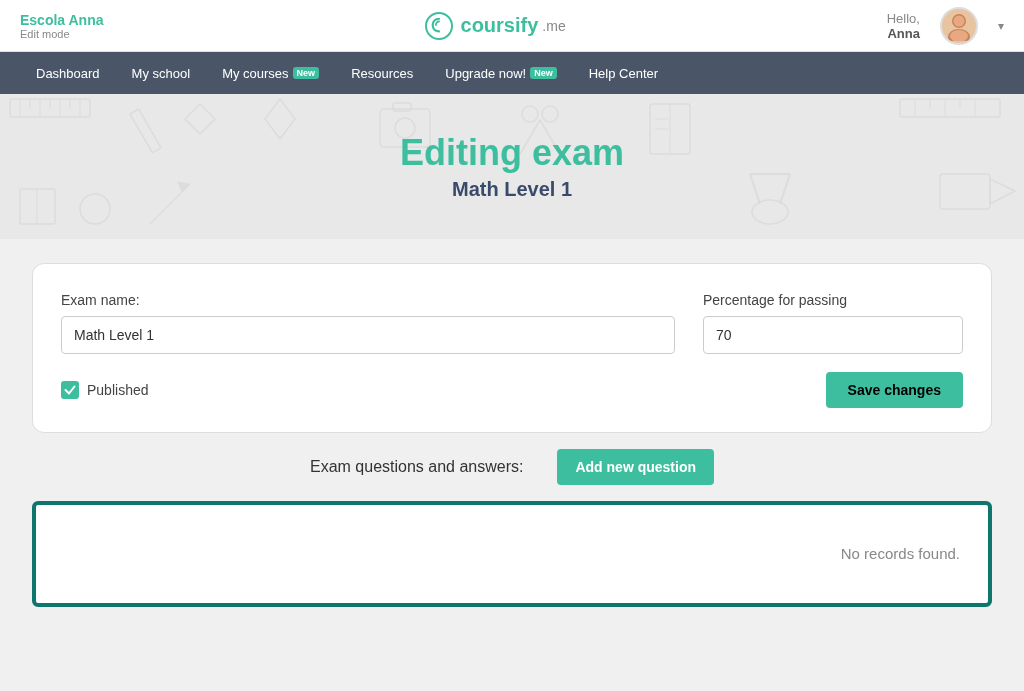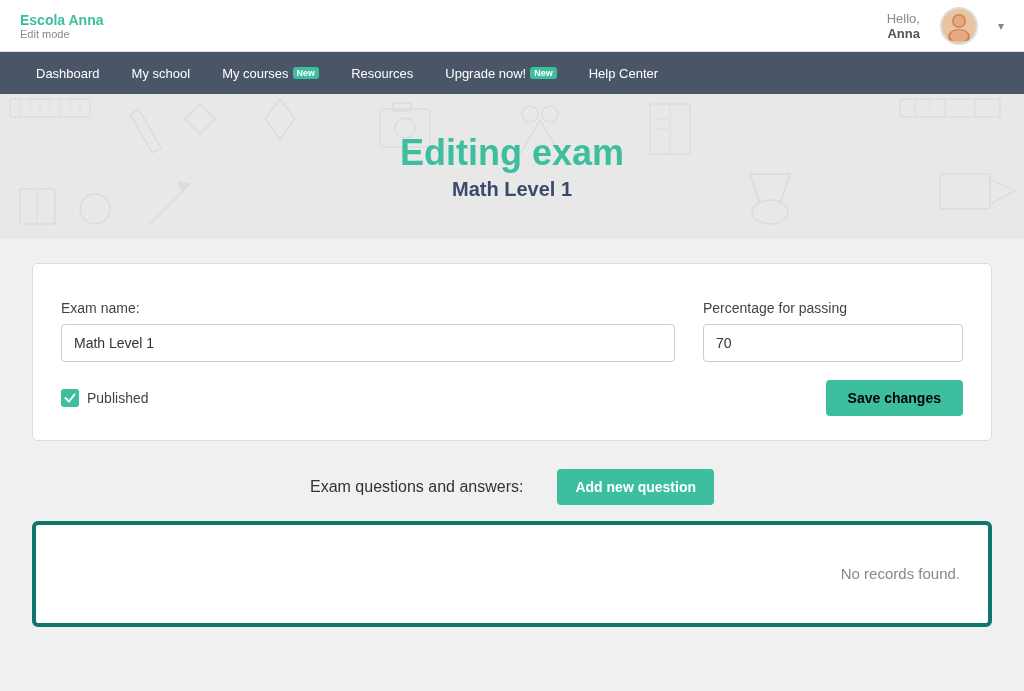--- a/index.html
+++ b/index.html
@@ -124,24 +124,24 @@
     }
 
     
     .main {
       padding: 24px 32px;
     }
 
     
     .card {
       background: #fff;
-      border-radius: 5px;
+      border-radius: 12px;
       border: 1px solid #ddd;
-      padding: 36px 28px 24px;
-      margin-bottom: 28px;
+      padding: 28px 28px 24px;
+      margin-bottom: 16px;
     }
     .form-row {
       display: flex;
       gap: 28px;
       margin-bottom: 18px;
     }
     .form-group {
       display: flex;
       flex-direction: column;
       gap: 8px;
@@ -244,20 +244,30 @@
   </style>
 </head>
 <body>
 
 <div class="topbar">
   <div class="school-name">
     <span class="school-name-title">Escola Anna</span>
     <span class="school-name-subtitle">Edit mode</span>
   </div>
 
+  <div class="logo">
+    <div class="logo-icon">
+      <svg viewBox="0 0 20 20" width="18" height="18">
+        <path d="M10 2 C6 2 3 5 3 9 C3 13 6 16 10 16" stroke="#3dbf9f" stroke-width="2.5" fill="none" stroke-linecap="round"></path>
+        <path d="M10 5 C8 5 6.5 7 6.5 9" stroke="#3dbf9f" stroke-width="2" fill="none" stroke-linecap="round"></path>
+      </svg>
+    </div>
+    <span style="color:#3dbf9f; font-weight:700; font-size:20px;">coursify</span>
+      <span style="color:#888; font-size:14px;">.me</span>
+  </div>
 
   <div class="user-area">
     <div class="hello-text">
       <span>Hello,</span>
       <span class="hello-name">Anna</span>
     </div>
     <div class="avatar">
       <svg viewBox="0 0 30 30" xmlns="http://www.w3.org/2000/svg">
         <circle cx="15" cy="10" r="7" fill="#c8845a"></circle>
         <ellipse cx="15" cy="26" rx="11" ry="8" fill="#c8845a"></ellipse>

